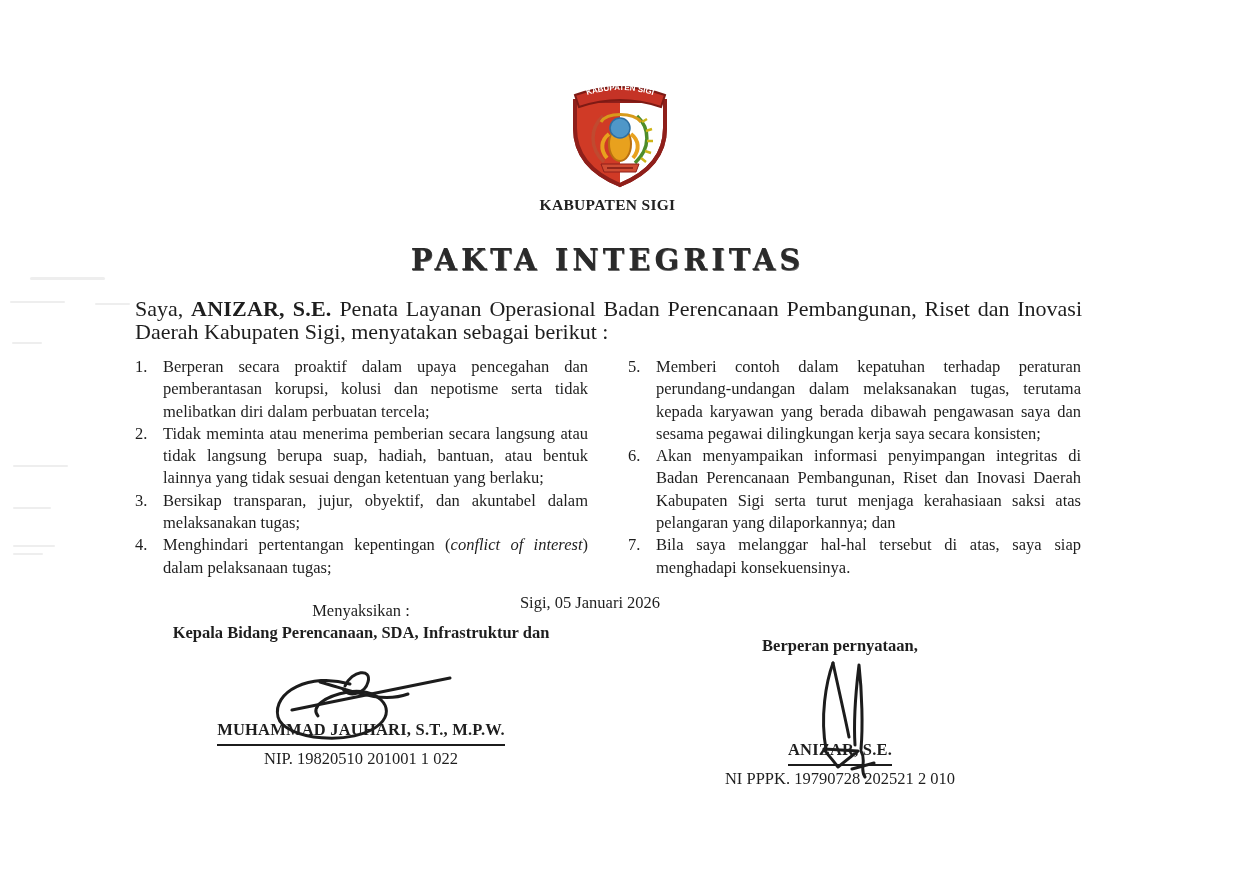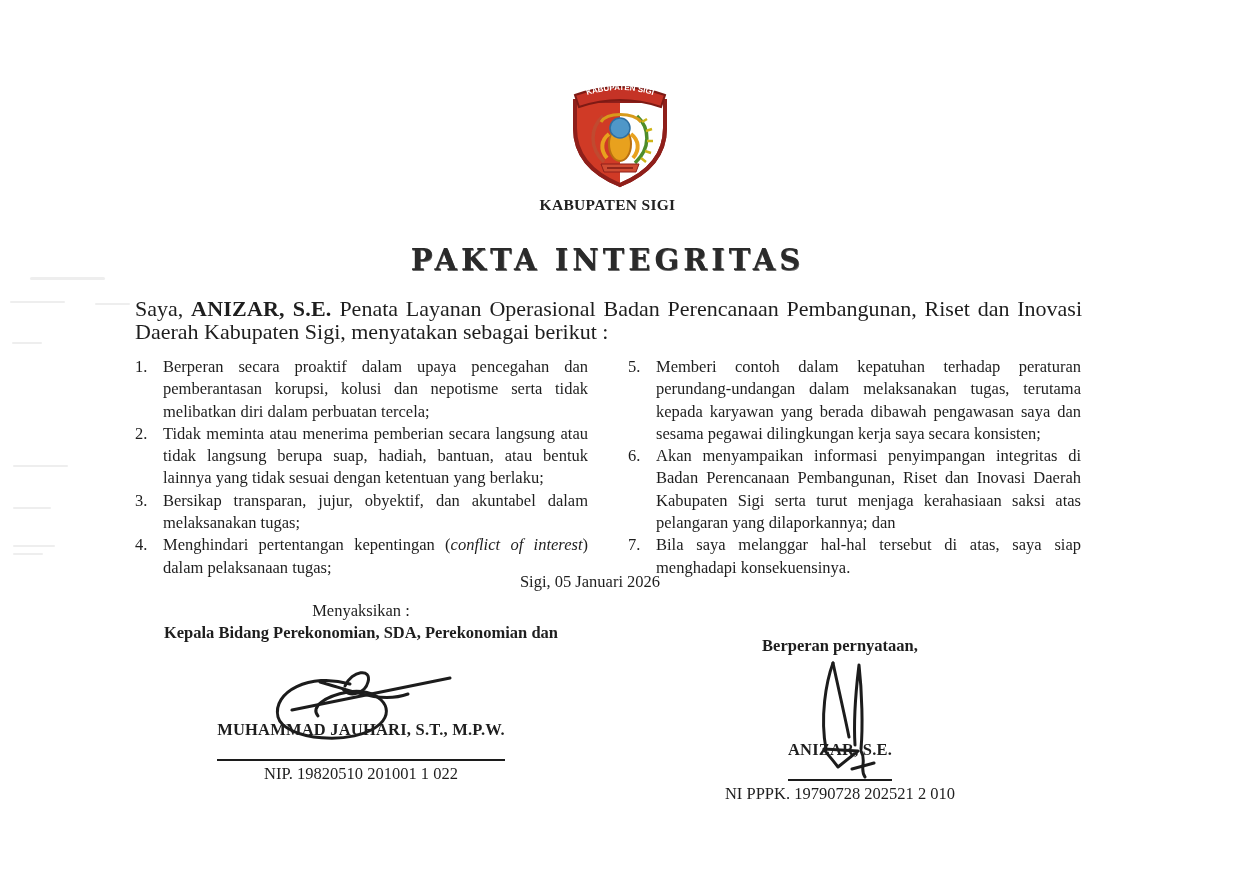--- a/index.html
+++ b/index.html
@@ -39,35 +39,35 @@
     position:absolute; left:135px; top:356px; width:947px;
     display:flex; gap:40px;
   }
   .col { width:453px; }
   .pledge-item { display:flex; font-size:16.5px; line-height:22.3px; color:#1e1e1e; }
   .pledge-num { width:28px; flex:0 0 28px; }
   .pledge-text { flex:1; text-align:justify; }
   .pledge-text i { font-style:italic; }
 
   .date-line {
-    position:absolute; left:440px; top:572px; width:300px;
+    position:absolute; left:440px; top:593px; width:300px;
     text-align:center; font-size:16.5px; color:#1e1e1e;
   }
 
   .sig-block { position:absolute; text-align:center; font-size:16.5px; color:#1e1e1e; }
   .sig-witness { left:135px; top:600px; width:452px;text-align:center; }
   .sig-declarant { left:640px; top:635px; width:400px; }
   .sig-heading { font-size:16.5px; line-height:22px; }
   .sig-heading.bold { font-weight:bold; }
   .sig-role { font-weight:bold; font-size:16.5px; line-height:22px; }
   .sig-name {
     font-weight:bold; font-size:16.5px;
     display:inline-block;
     border-bottom:2px solid #1c1c1c;
-    padding-bottom:19px;
+    padding-bottom:4px;
     letter-spacing:.2px;
   }
   .sig-id { font-size:16.5px; margin-top:3px; }
   .sig-name-row-witness { position:absolute; left:0; top:120px; width:100%; }
   .sig-name-row-declarant { position:absolute; left:0; top:105px; width:100%; }
 
   .sig-scribble { position:absolute; }
   .scribble-witness { left:115px; top:62px; width:210px; height:95px; }
   .scribble-declarant { left:160px; top:22px; width:80px; height:122px; }
 
@@ -159,21 +159,21 @@
         <span class="pledge-num">7.</span>
         <div class="pledge-text">Bila saya melanggar hal-hal tersebut di atas, saya siap menghadapi konsekuensinya.</div>
       </div>
     </div>
   </div>
 
   <div class="date-line">Sigi, 05 Januari 2026</div>
 
   <div class="sig-block sig-witness" style="height:180px;">
     <div class="sig-heading">Menyaksikan :</div>
-    <div class="sig-role">Kepala Bidang Perekonomian, SDA, Perekonomian dan</div>
+    <div class="sig-role">Kepala Bidang Perencanaan, SDA, Infrastruktur dan</div>
     <div class="sig-scribble scribble-witness">
       <svg width="210" height="95" viewBox="0 0 210 95">
         <path class="ink" d="M 100 22 C 60 10 22 30 28 55 C 34 78 105 85 130 62 C 148 45 125 25 98 30 C 75 34 60 45 68 54"></path>
         <path class="ink" d="M 95 24 C 102 8 122 6 118 20 C 115 32 98 36 93 27"></path>
         <path class="ink" d="M 42 48 L 200 16"></path>
         <path class="ink" d="M 70 20 C 100 28 130 42 158 32"></path>
       </svg>
     </div>
     <div class="sig-name-row-witness">
       <span class="sig-name">MUHAMMAD JAUHARI, S.T., M.P.W.</span>

